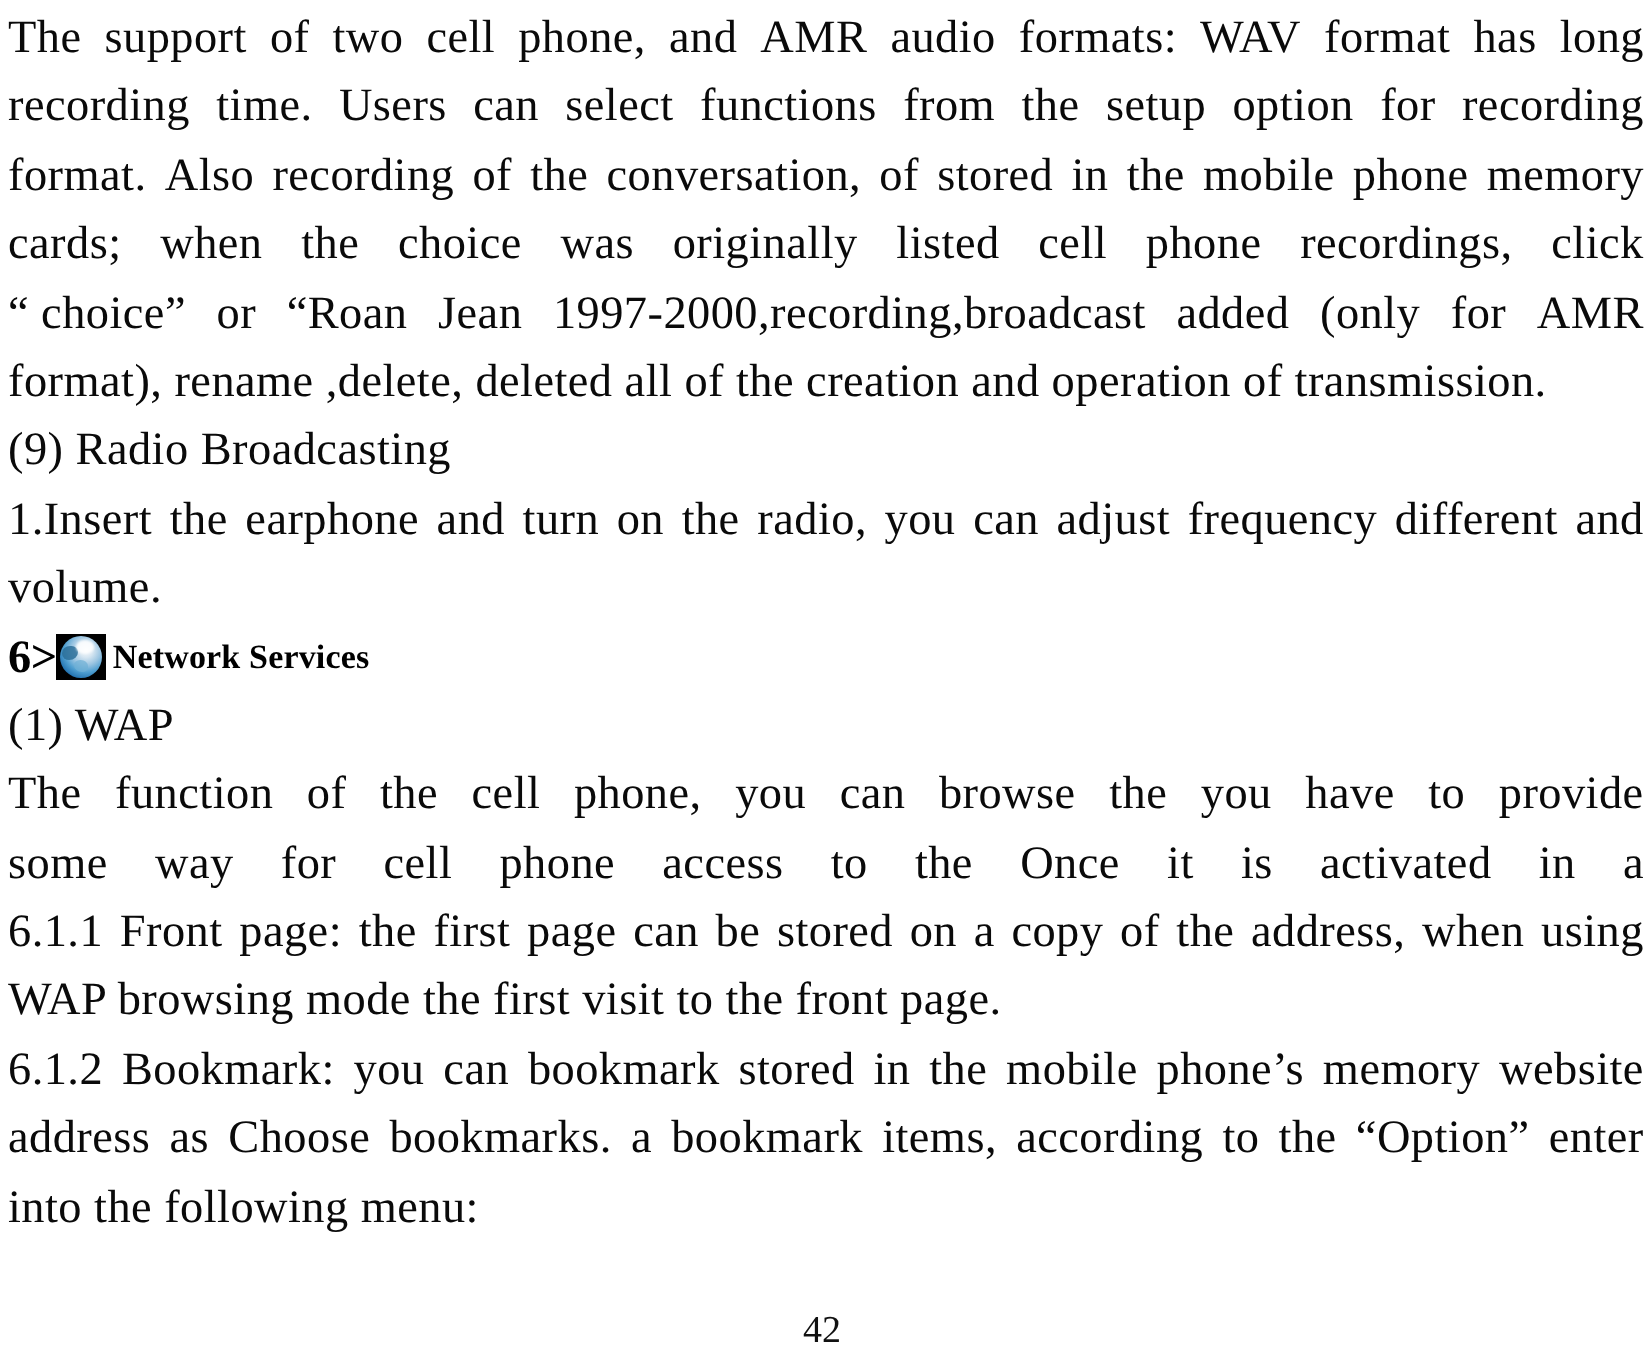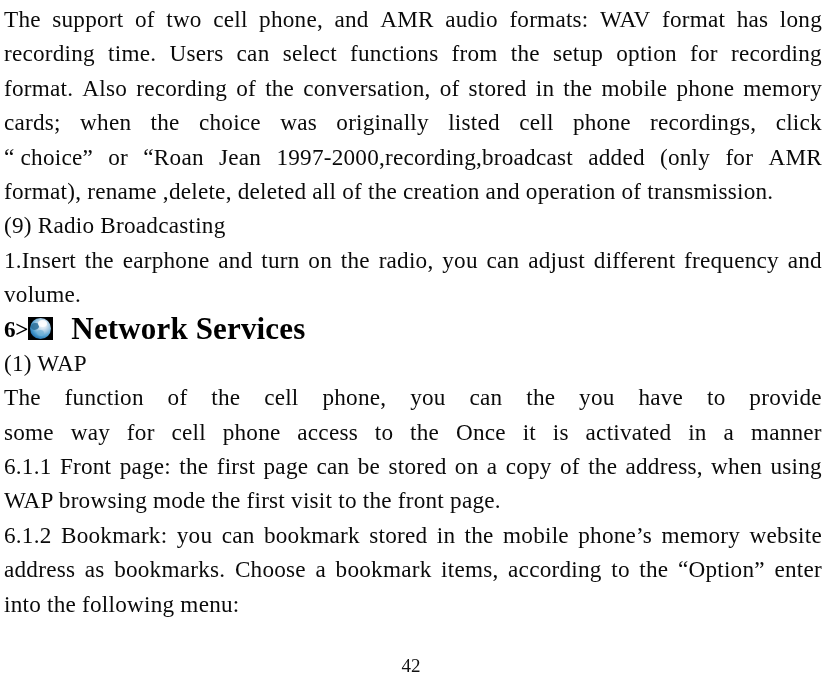--- a/index.html
+++ b/index.html
@@ -110,22 +110,22 @@
     left: 10px;
     top: 3px;
     width: 9px;
     height: 7px;
     background: rgba(255,255,255,0.85);
     border-radius: 50%;
     filter: blur(0.4px);
   }
   .heading-title {
     font-weight: bold;
-    font-size: 31px;
-    margin-left: 17px;
+    font-size: 17px;
+    margin-left: 2px;
     letter-spacing: 0.005em;
   }
   .page-number {
     position: absolute;
     left: 0;
     right: 4px;
     top: 655px;
     text-align: center;
     font-size: 19px;
     line-height: 22px;
@@ -215,22 +215,22 @@
         <span>the</span>
         <span>earphone</span>
         <span>and</span>
         <span>turn</span>
         <span>on</span>
         <span>the</span>
         <span>radio,</span>
         <span>you</span>
         <span>can</span>
         <span>adjust</span>
+        <span>frequency</span>
         <span>different</span>
-        <span>frequency</span>
         <span>and</span>
       </div>
     <div class="line plain">volume.</div>
 
     <div class="heading-line">
       <span class="heading-prefix">6&gt;</span>
       <span class="globe-icon">
         <span class="sphere"></span>
         <span class="land-a"></span>
         <span class="land-b"></span>
@@ -242,20 +242,21 @@
     <div class="line plain">(1) WAP</div>
     <div class="line just" id="line-l13">
         <span>The</span>
         <span>function</span>
         <span>of</span>
         <span>the</span>
         <span>cell</span>
         <span>phone,</span>
         <span>you</span>
         <span>can</span>
+        <span>browse</span>
         <span>the</span>
         <span>you</span>
         <span>have</span>
         <span>to</span>
         <span>provide</span>
       </div>
     <div class="line just" id="line-l14">
         <span>some</span>
         <span>way</span>
         <span>for</span>
@@ -263,21 +264,20 @@
         <span>phone</span>
         <span>access</span>
         <span>to</span>
         <span>the</span>
         <span>Once</span>
         <span>it</span>
         <span>is</span>
         <span>activated</span>
         <span>in</span>
         <span>a</span>
-        <span>manner</span>
       </div>
     <div class="line just" id="line-l16">
         <span>6.1.1</span>
         <span>Front</span>
         <span>page:</span>
         <span>the</span>
         <span>first</span>
         <span>page</span>
         <span>can</span>
         <span>be</span>
@@ -302,22 +302,22 @@
         <span>in</span>
         <span>the</span>
         <span>mobile</span>
         <span>phone’s</span>
         <span>memory</span>
         <span>website</span>
       </div>
     <div class="line just" id="line-l19">
         <span>address</span>
         <span>as</span>
+        <span>Choose</span>
         <span>bookmarks.</span>
-        <span>Choose</span>
         <span>a</span>
         <span>bookmark</span>
         <span>items,</span>
         <span>according</span>
         <span>to</span>
         <span>the</span>
         <span>“Option”</span>
         <span>enter</span>
       </div>
     <div class="line plain">into the following menu:</div>

